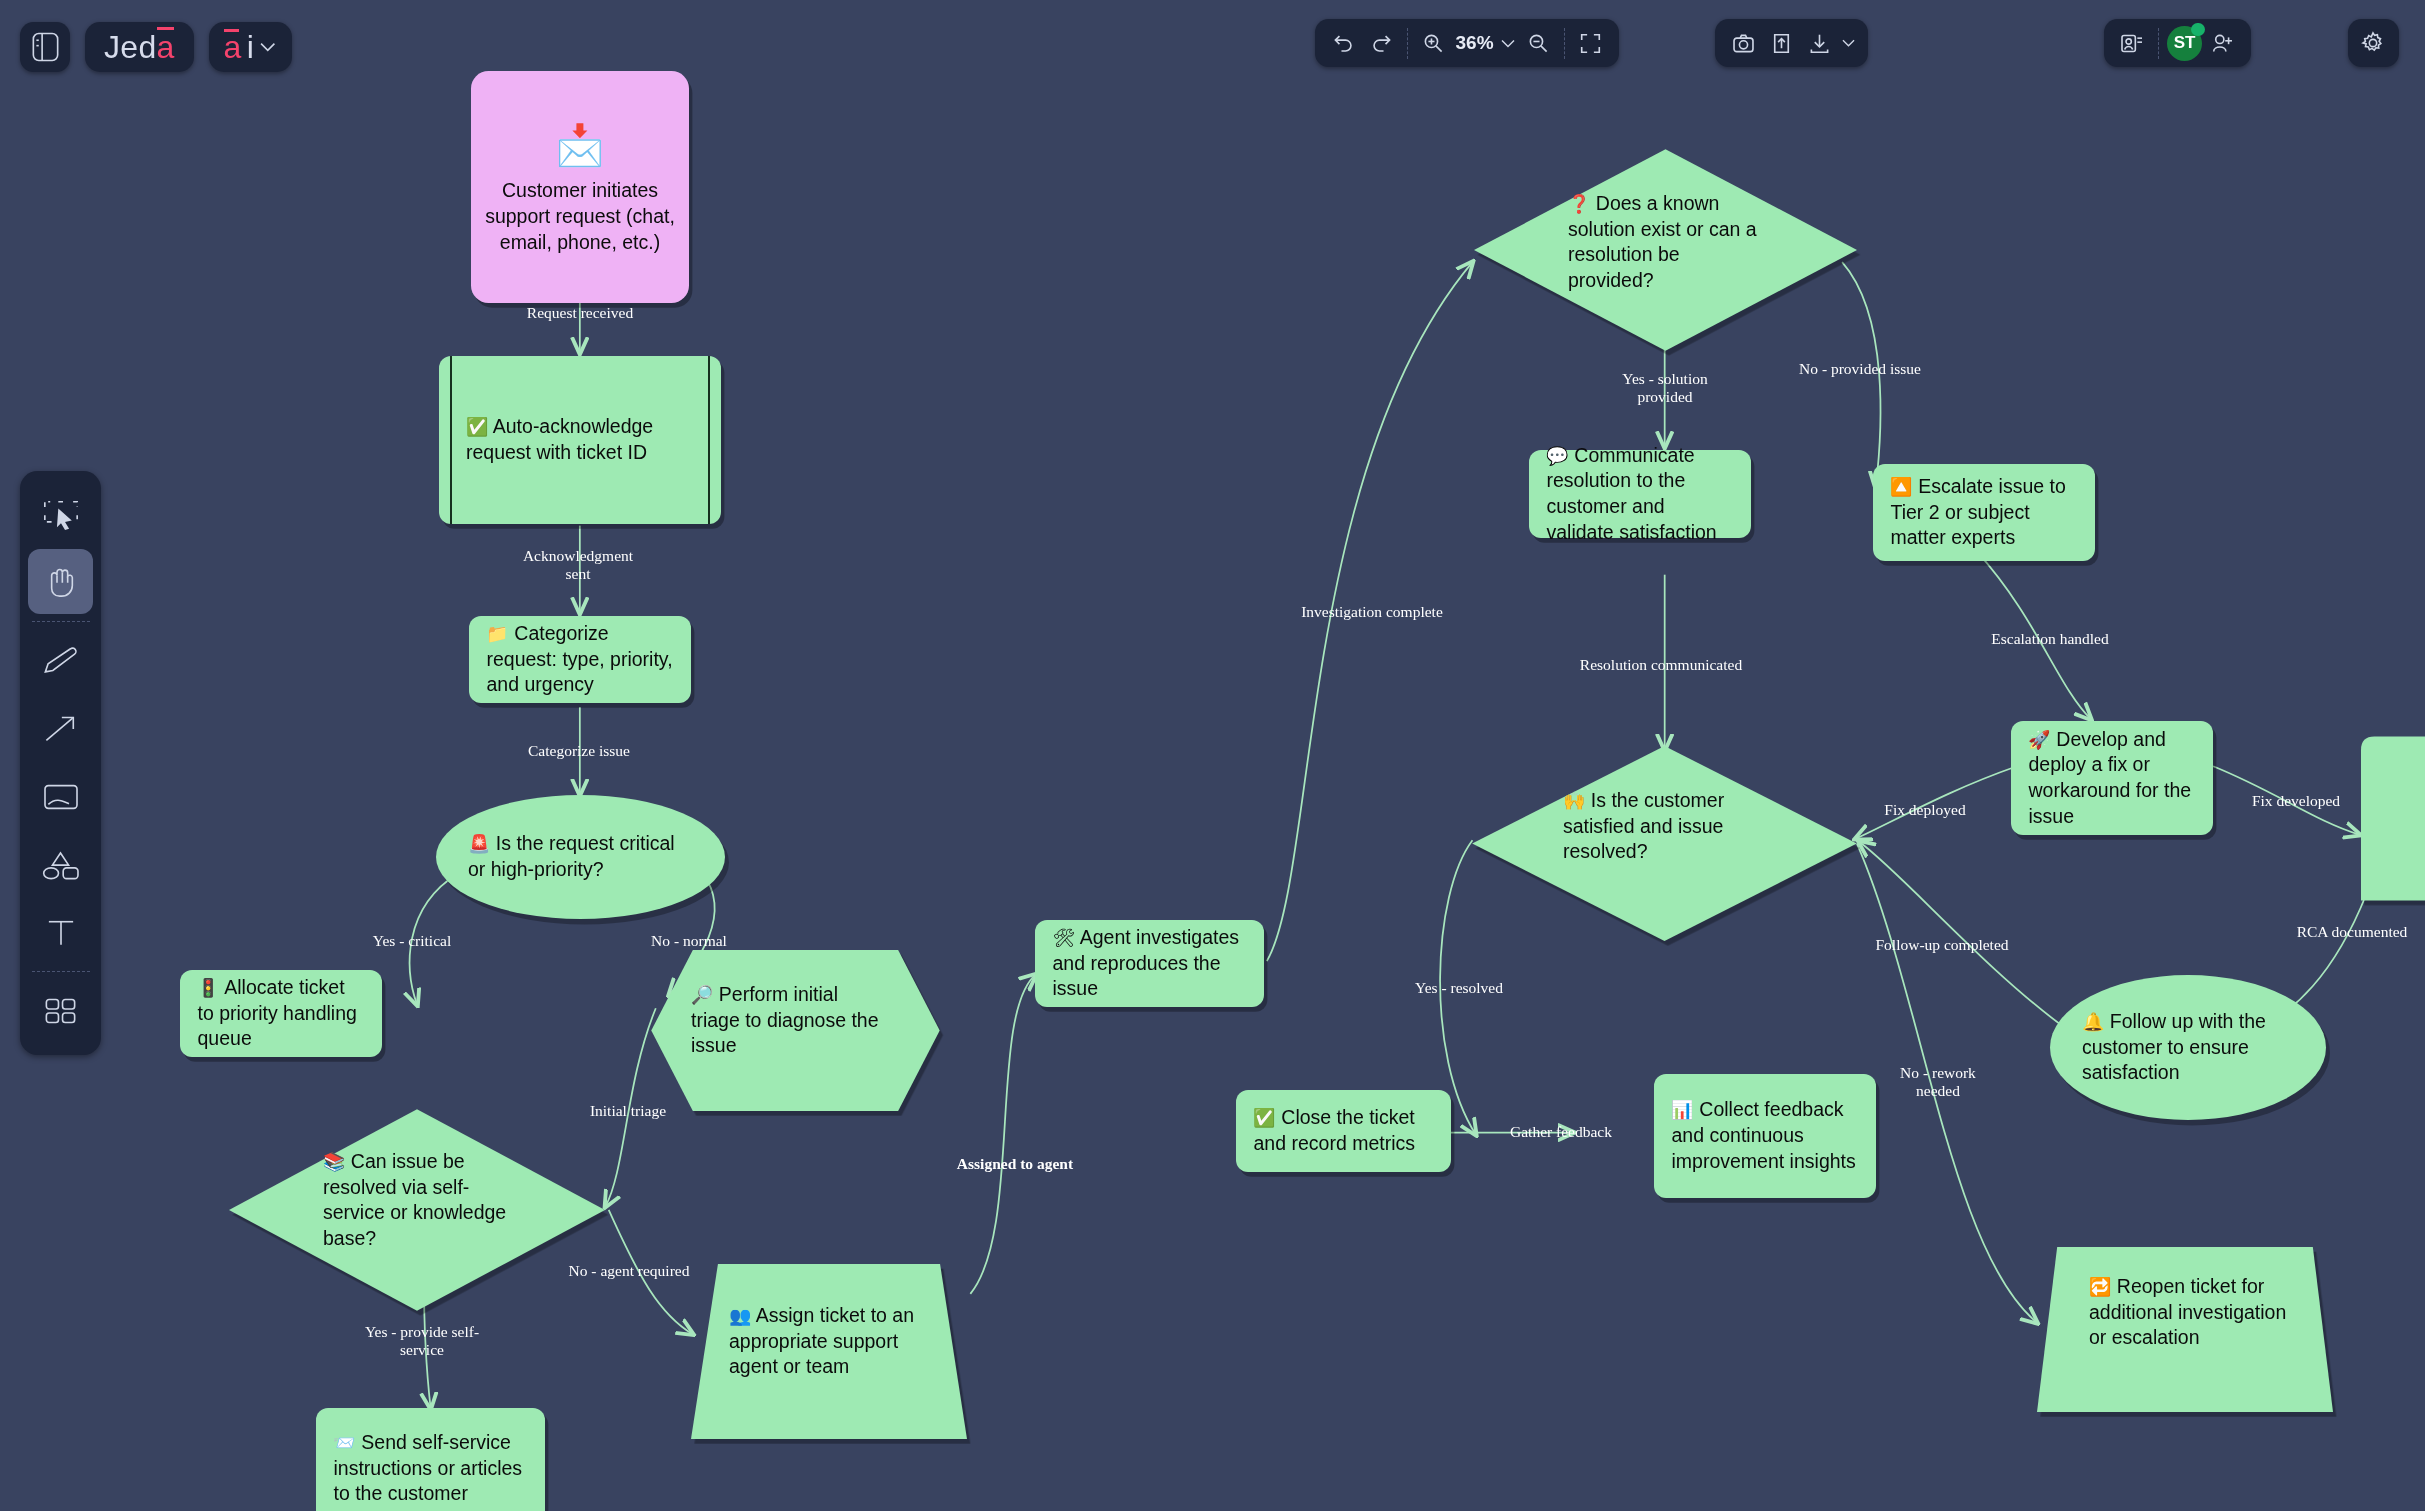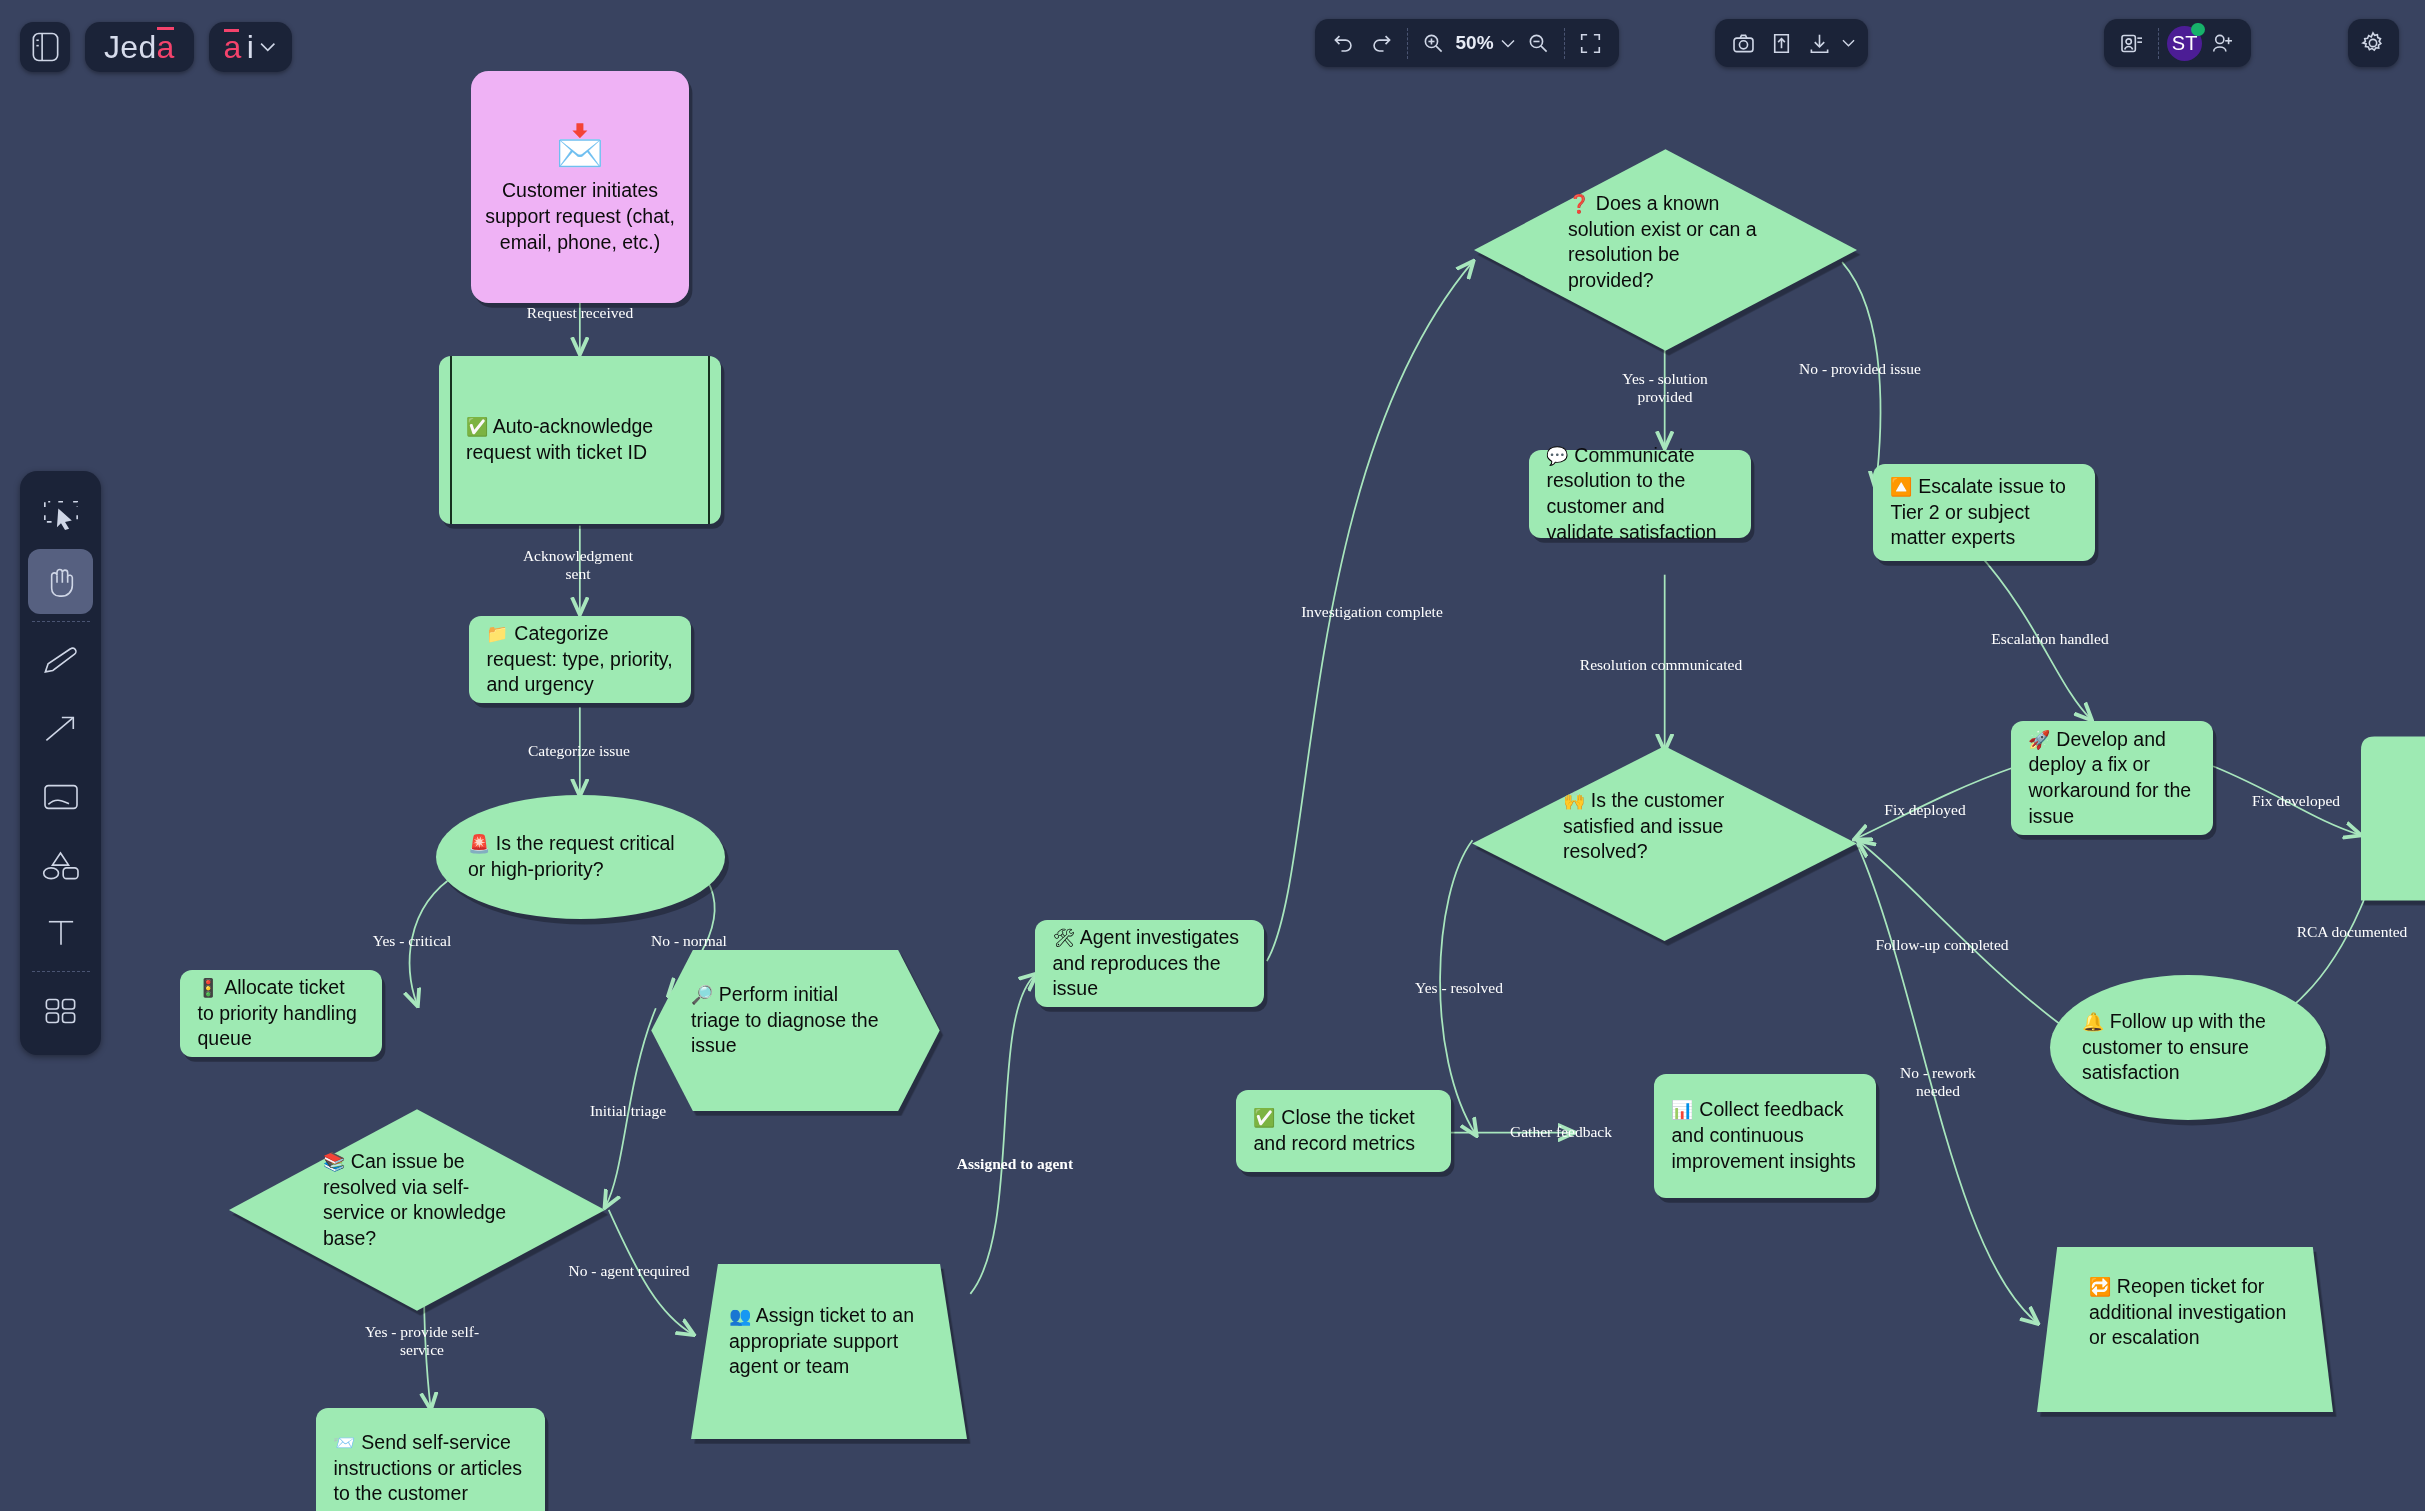--- a/index.html
+++ b/index.html
@@ -22,22 +22,22 @@
   .ai-i{font-size:32px;color:#d7dcec;line-height:1;}
   .cv{stroke:#cfd6e6;stroke-width:2.4;fill:none;}
 
   
   .tr{position:absolute;top:19px;display:flex;align-items:center;z-index:40;}
   .grp{background:#1b2338;border-radius:13.4px;height:48px;display:flex;align-items:center;
        padding:0 9.4px;box-shadow:0 1.3px 4px rgba(0,0,0,.35);}
   .tb{width:38px;height:38px;display:flex;align-items:center;justify-content:center;cursor:pointer;border-radius:6.7px;}
   .vsep{width:0;border-left:1.3px dashed #4a5472;height:31px;margin:0 6.7px;}
   .zoomlbl{color:#e7ebf5;font-size:19px;font-weight:bold;padding:0 2.7px;}
-  .avatar{width:35px;height:35px;border-radius:50%;background:#4c1d95;color:#fff;font-size:20px;
-          font-weight:normal;display:flex;align-items:center;justify-content:center;position:relative;}
+  .avatar{width:35px;height:35px;border-radius:50%;background:#15803d;color:#fff;font-size:17px;
+          font-weight:bold;display:flex;align-items:center;justify-content:center;position:relative;}
   .dot{position:absolute;right:-2.7px;top:-2.7px;width:13.4px;height:13.4px;border-radius:50%;background:#17b26a;}
 
   
   .rail{position:absolute;left:20px;top:471px;width:81px;background:#1b2338;border-radius:17.5px;
         padding:10.8px 0;display:flex;flex-direction:column;align-items:center;gap:2.7px;
         box-shadow:0 2px 6.7px rgba(0,0,0,.4);z-index:40;}
   .rbtn{width:65px;height:65px;display:flex;align-items:center;justify-content:center;border-radius:12px;cursor:pointer;}
   .rbtn.sel{background:#566080;}
   .rsep{width:58px;border-top:1.3px dashed #4a5472;margin:4px 0;}
 
@@ -295,21 +295,21 @@
     </div>
     <div class="vsep"></div>
     <div class="tb">
       <svg width="23" height="23" viewBox="0 0 34 34">
         <circle cx="14" cy="14" r="9" class="cv"></circle>
           <line x1="20.5" y1="20.5" x2="29" y2="29" class="cv"></line>
         <line x1="9.5" y1="14" x2="18.5" y2="14" class="cv"></line>
           <line x1="14" y1="9.5" x2="14" y2="18.5" class="cv"></line>
         </svg>
     </div>
-    <span class="zoomlbl">50%</span>
+    <span class="zoomlbl">36%</span>
     <div class="tb" style="width:23px;">
       <svg width="16" height="10.8" viewBox="0 0 26 18">
           <path d="M3 4 L13 14 L23 4" class="cv"></path>
         </svg>
     </div>
     <div class="tb">
       <svg width="23" height="23" viewBox="0 0 34 34">
         <circle cx="14" cy="14" r="9" class="cv"></circle>
           <line x1="20.5" y1="20.5" x2="29" y2="29" class="cv"></line>
         <line x1="9.5" y1="14" x2="18.5" y2="14" class="cv"></line>

